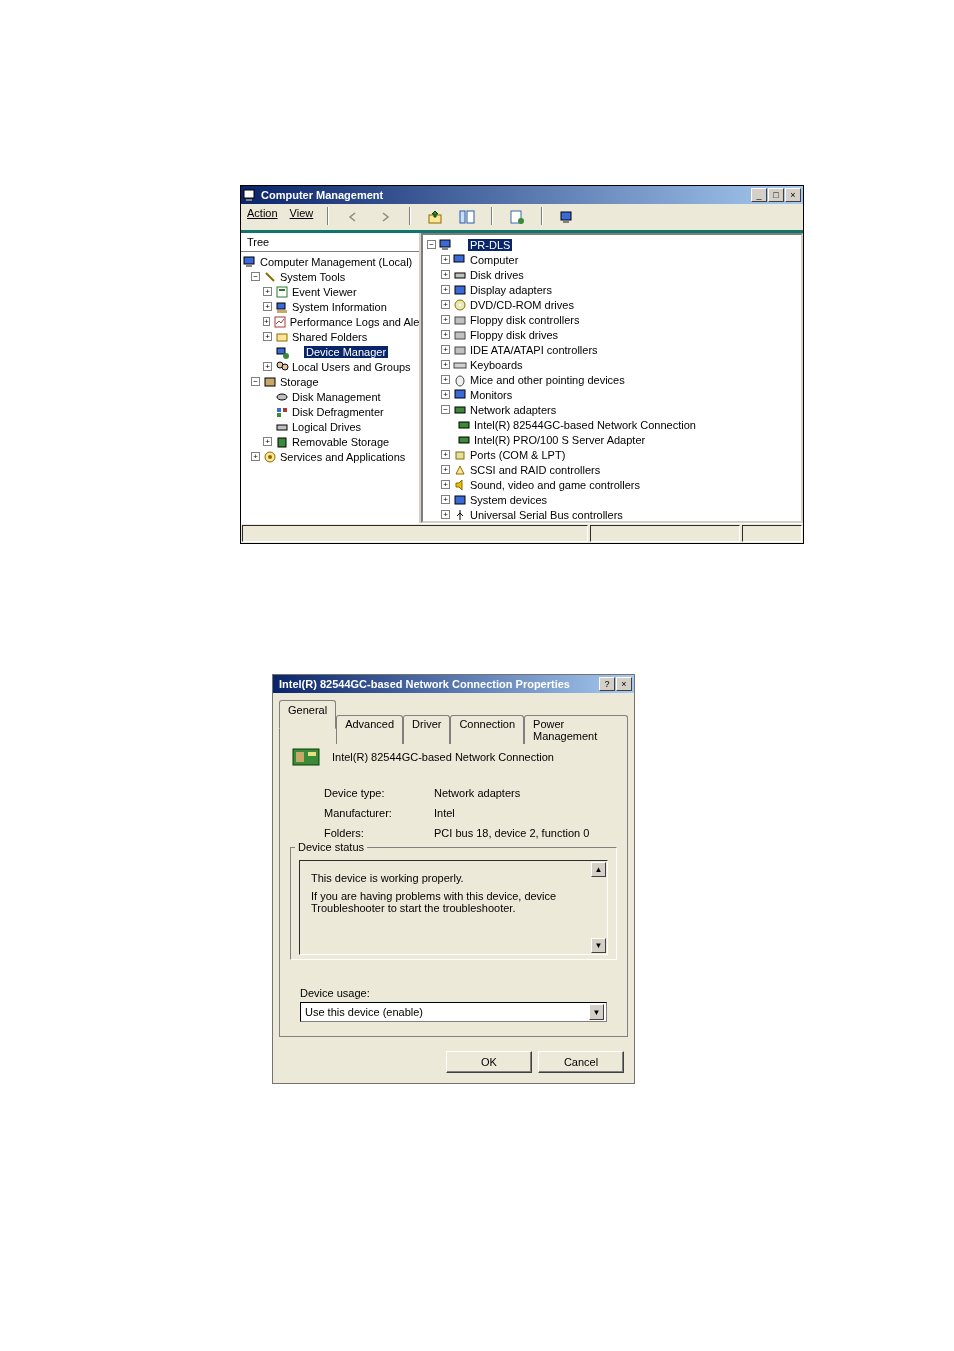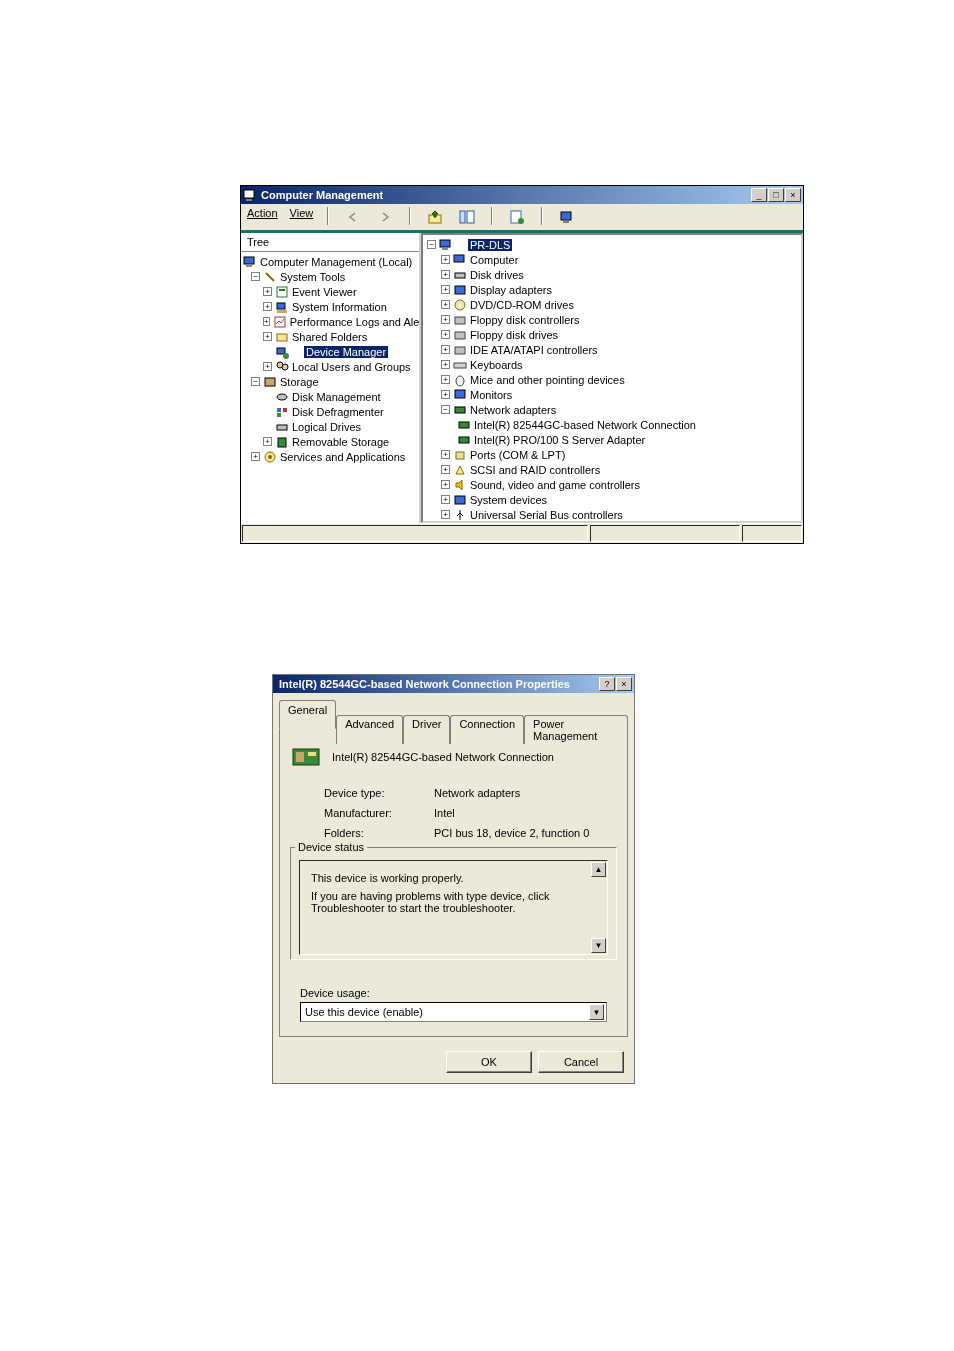--- a/index.html
+++ b/index.html
@@ -533,21 +533,21 @@
           <span class="k">Folders:</span>
           <span>PCI bus 18, device 2, function 0</span>
         </div>
     </div>
 
     <div class="groupbox">
       <span class="legend">Device status</span>
       <div class="status-text">
         <div>This device is working properly.</div>
         <div style="height:6px"></div>
-        <div style="padding-right:16px">If you are having problems with type device, click Troubleshooter to start the troubleshooter.</div>
+        <div style="padding-right:16px">If you are having problems with this device, device Troubleshooter to start the troubleshooter.</div>
         <div class="scroll-btn up">▲</div>
         <div class="scroll-btn down">▼</div>
       </div>
     </div>
 
     <div class="usage-label">Device usage:</div>
     <div class="combo">
       <span>Use this device (enable)</span>
       <span class="drop">▼</span>
     </div>

